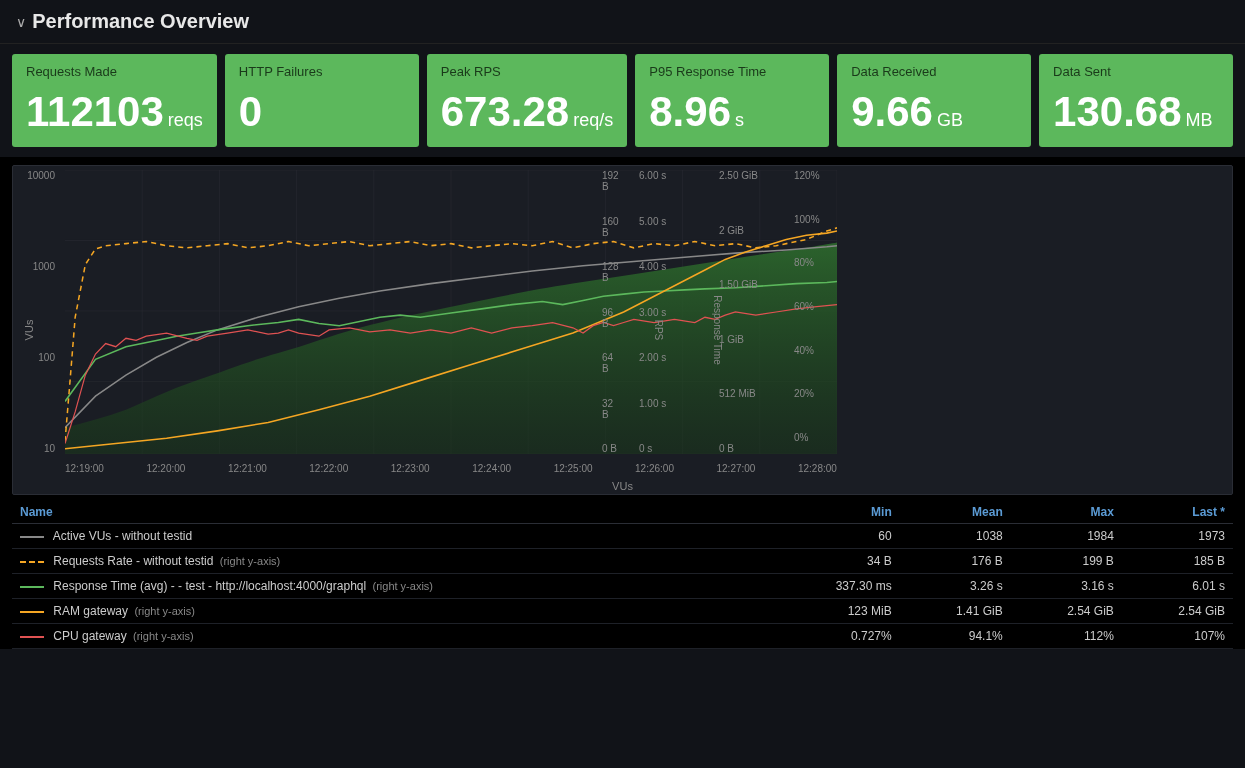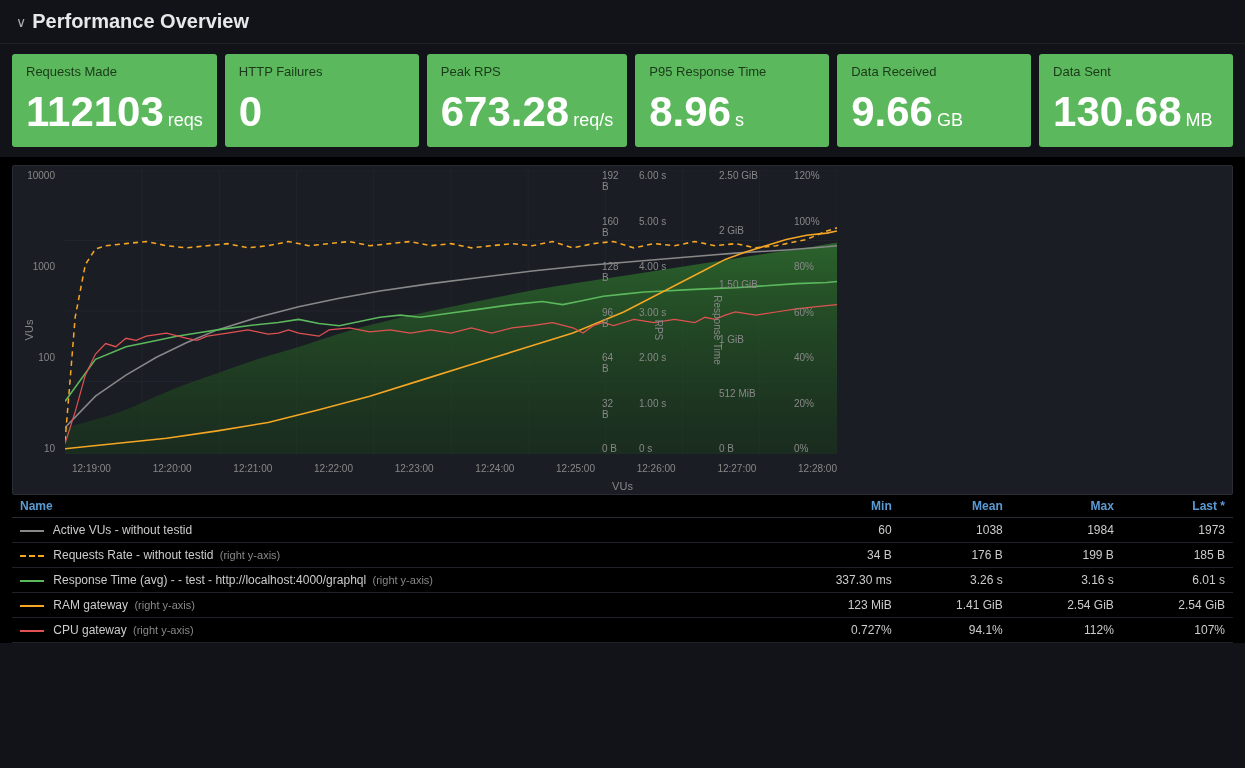--- a/index.html
+++ b/index.html
@@ -166,21 +166,21 @@
     }
     .y-axis-right4 {
       position: absolute;
       right: 395px;
       top: 0;
       width: 45px;
       height: calc(100% - 40px);
       display: flex;
       flex-direction: column;
       justify-content: space-between;
-      padding: 4px 0 0 0;
+      padding: 4px 0 11px 0;
     }
     .y-axis-right4 span {
       font-size: 10px;
       color: #888;
       text-align: left;
       padding-left: 2px;
     }
 
     
     .response-time-label {
@@ -214,40 +214,39 @@
     }
 
     
     .x-axis {
       position: absolute;
       bottom: 20px;
       left: 52px;
       right: 395px;
       display: flex;
       justify-content: space-between;
-      margin-left: 7px;
     }
     .x-axis span {
       font-size: 10px;
       color: #888;
     }
     .x-axis-label {
       position: absolute;
       bottom: 2px;
       left: 50%;
       transform: translateX(-50%);
       font-size: 11px;
       color: #888;
     }
 
     
     .legend-table {
       width: 100%;
       border-collapse: collapse;
-      margin-top: 0;
+      margin-top: 6px;
       font-size: 12px;
     }
     .legend-table thead tr {
       border-bottom: 1px solid #2a2d35;
     }
     .legend-table thead th {
       color: #5b9bd5;
       font-weight: 600;
       padding: 4px 8px;
       text-align: left;

